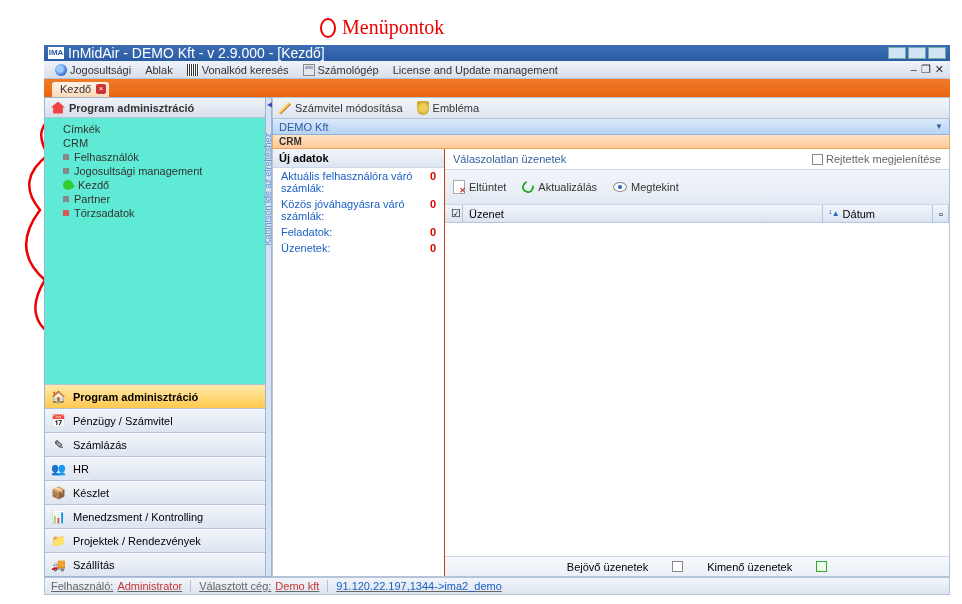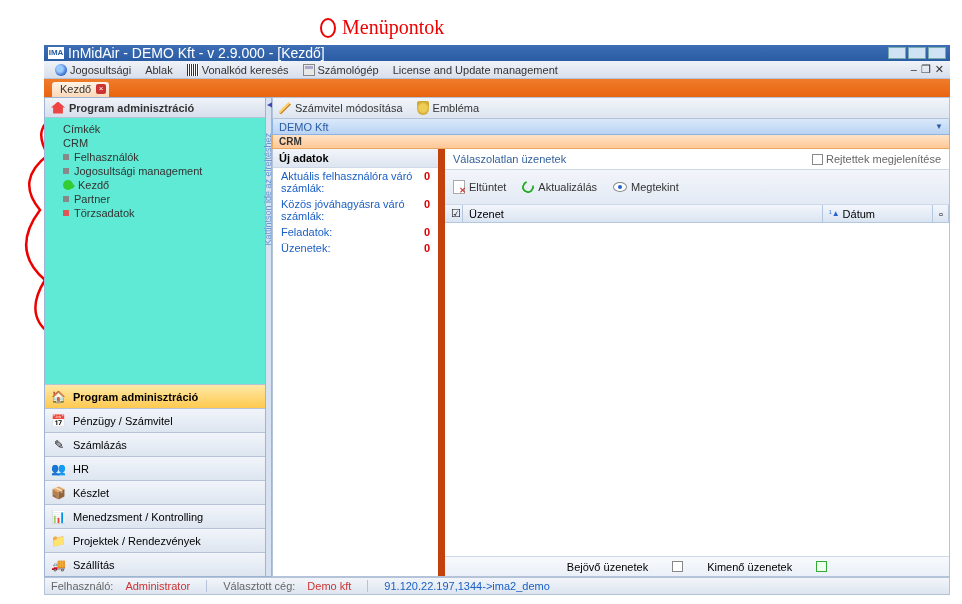--- a/index.html
+++ b/index.html
@@ -60,21 +60,21 @@
 .toolbar2 { height:22px; background:linear-gradient(#f2f5fa,#dde5f0); border:1px solid #b5c3d8; display:flex; align-items:center; padding:0 6px; gap:14px;}
 .tbtn { display:flex; align-items:center; gap:4px; color:#333; cursor:default;}
 .pencil{width:12px;height:12px;background:linear-gradient(135deg,#fc6 50%,#c83 50%);clip-path:polygon(0 80%,80% 0,100% 20%,20% 100%,0 100%);}
 .shield{width:12px;height:14px;background:radial-gradient(circle,#ec5 40%,#ca3 70%);border-radius:2px 2px 6px 6px;}
 
 .bluebar { height:16px; background:linear-gradient(#dbe9fb,#b9d3f3); border:1px solid #8fb3e0; border-top:none; color:#2a5ca3; padding:1px 6px; font-size:10px; display:flex; align-items:center;}
 .bluebar .dd { margin-left:auto; color:#2a5ca3; font-size:8px;}
 .orangebar { height:14px; background:linear-gradient(#ffe3c7,#ffc896); border:1px solid #e8a862; border-top:none; color:#333; padding:0 6px; font-size:10px; line-height:13px; font-weight:bold;}
 
 .mainrow { flex:1; display:flex; border:1px solid #b5c3d8; border-top:none;}
-.leftcol { width:172px; border-right:7px solid #c2410c; display:flex; flex-direction:column;}
+.leftcol { width:172px; border-right:1px solid #c2410c; display:flex; flex-direction:column;}
 .lhead { background:linear-gradient(#f2f5fa,#dde5f0); padding:3px 6px; font-weight:bold; border-bottom:1px solid #cdd8e8;}
 .lrow { display:flex; justify-content:space-between; padding:2px 8px; }
 .lrow .lk { color:#1a5fc4; cursor:pointer; }
 .lrow .cnt { color:#d00; font-weight:bold; }
 
 .rightcol { flex:1; display:flex; flex-direction:column; }
 .rtitle { padding:4px 8px; color:#35629c; font-size:12px; display:flex; align-items:center;}
 .rtitle .chkwrap { margin-left:auto; font-size:10px; color:#666; display:flex; gap:3px; align-items:center;text-align:center;}
 .rtb { height:36px; background:linear-gradient(#f2f5fa,#e3eaf4); border-top:1px solid #cdd8e8; border-bottom:1px solid #cdd8e8; display:flex; align-items:center; padding:0 8px; gap:16px;}
 .rtb .b { display:flex; gap:4px; align-items:center; color:#333; cursor:default;}
@@ -86,21 +86,21 @@
 
 .gridhead { height:18px; background:linear-gradient(#f3f6fb,#dae4f2); border-bottom:1px solid #b5c7df; display:flex;}
 .gh { border-right:1px solid #b5c7df; padding:2px 6px; display:flex; align-items:center; gap:3px;}
 .gridbody { flex:1; background:#fff; }
 
 .bottombar { height:20px; border-top:1px solid #cdd8e8; background:linear-gradient(#f7f9fc,#ebf0f8); display:flex; align-items:center; justify-content:center; gap:24px;}
 .bottombar .chk { width:11px; height:11px; border:1px solid #888; background:#fff;}
 .bottombar .chk.g { border-color:#3a3; background:#efe;}
 
 
-.statusbar { position:absolute; left:44px; right:12px; bottom:9px; height:18px; background:linear-gradient(#f2f5fa,#dde5f0); border:1px solid #b5c3d8; display:flex; align-items:center; padding:0 6px; gap:12px; color:#666; font-size:10px;}
+.statusbar { position:absolute; left:44px; right:12px; bottom:9px; height:18px; background:linear-gradient(#f2f5fa,#dde5f0); border:1px solid #b5c3d8; display:flex; align-items:center; padding:0 6px; gap:4px; color:#666; font-size:10px;text-decoration:underline;}
 .statusbar .sep { width:1px; height:12px; background:#b5c3d8; margin:0 4px;}
 .statusbar .red { color:#c33;}
 .statusbar .blue { color:#1a5fc4;}
 .statusbar .rgroup { margin-left:auto; display:flex; gap:14px;}
 </style>
 </head>
 <body>
 
 <div class="anno-o"></div>
 <div class="anno-label">Menüpontok</div>

